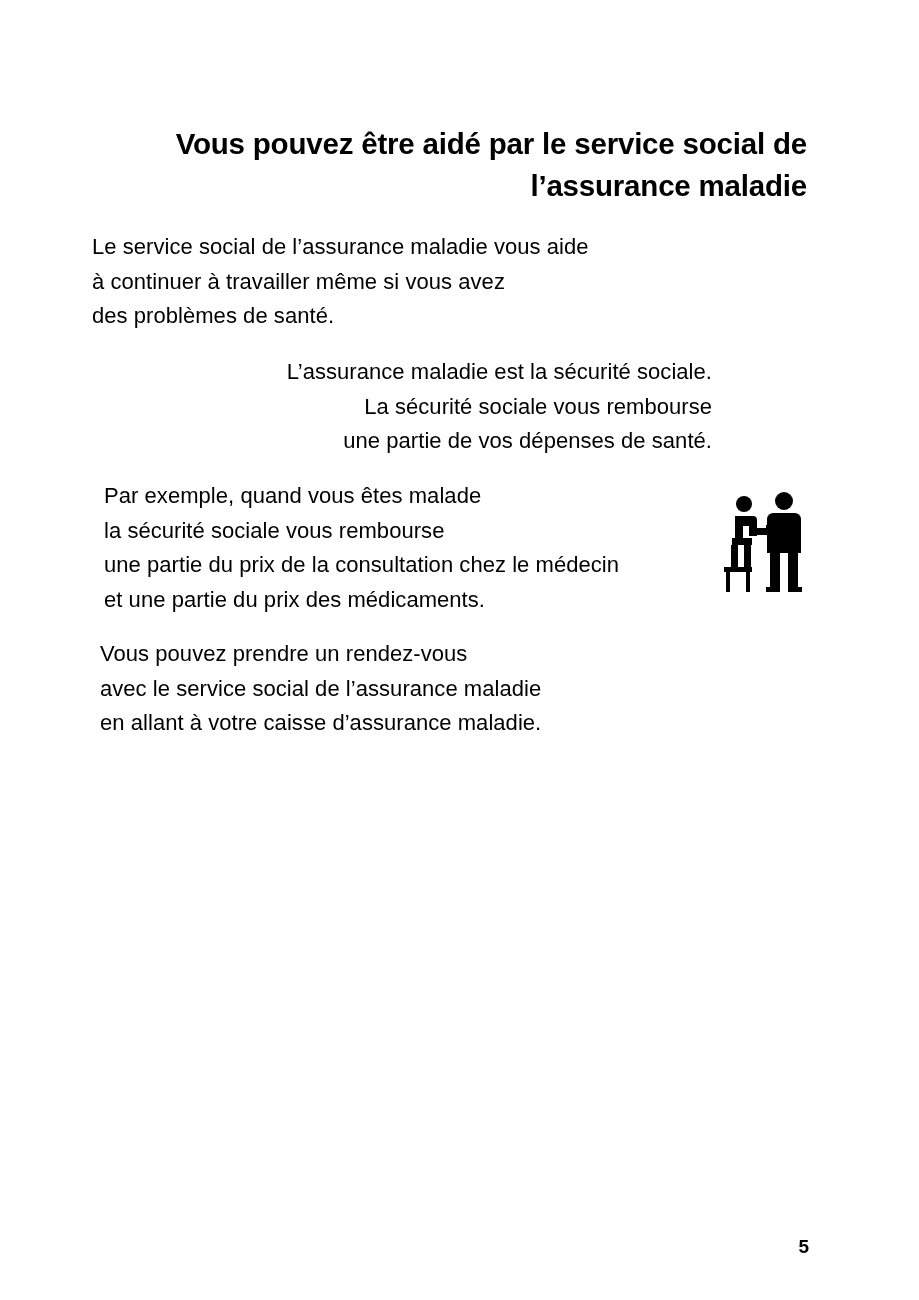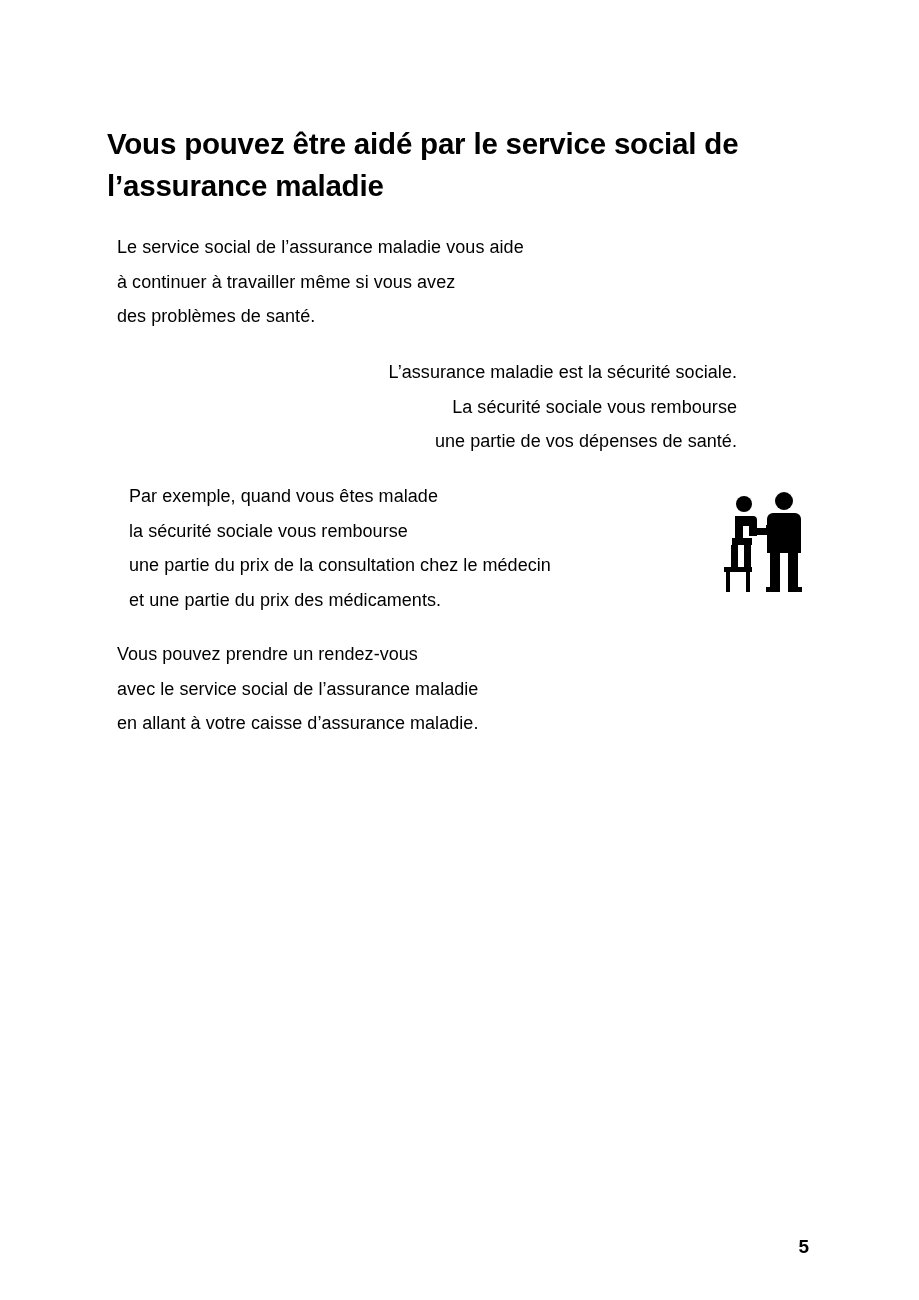--- a/index.html
+++ b/index.html
@@ -21,33 +21,34 @@
   }
   .title {
     position: absolute;
     left: 107px;
     top: 103px;
     width: 700px;
     font-size: 29.5px;
     font-weight: bold;
     line-height: 42px;
     letter-spacing: -0.2px;
+    text-align: right;
   }
   .body-block {
     position: absolute;
-    left: 117px;
+    left: 92px;
     width: 620px;
-    font-size: 18px;
+    font-size: 22px;
     line-height: 34.5px;
     letter-spacing: 0.05px;
   }
   .b1 { top: 230px; }
   .b2 { top: 355px; text-align: right; }
   .b3 { top: 479px; width: 640px; }
-  .b4 { top: 637px; }
+  .b4 { top: 637px; margin-left: 8px; }
   .body-block p {
     margin: 0;
   }
   .illustration {
     position: absolute;
     left: 722px;
     top: 488px;
     width: 96px;
     height: 112px;
   }

